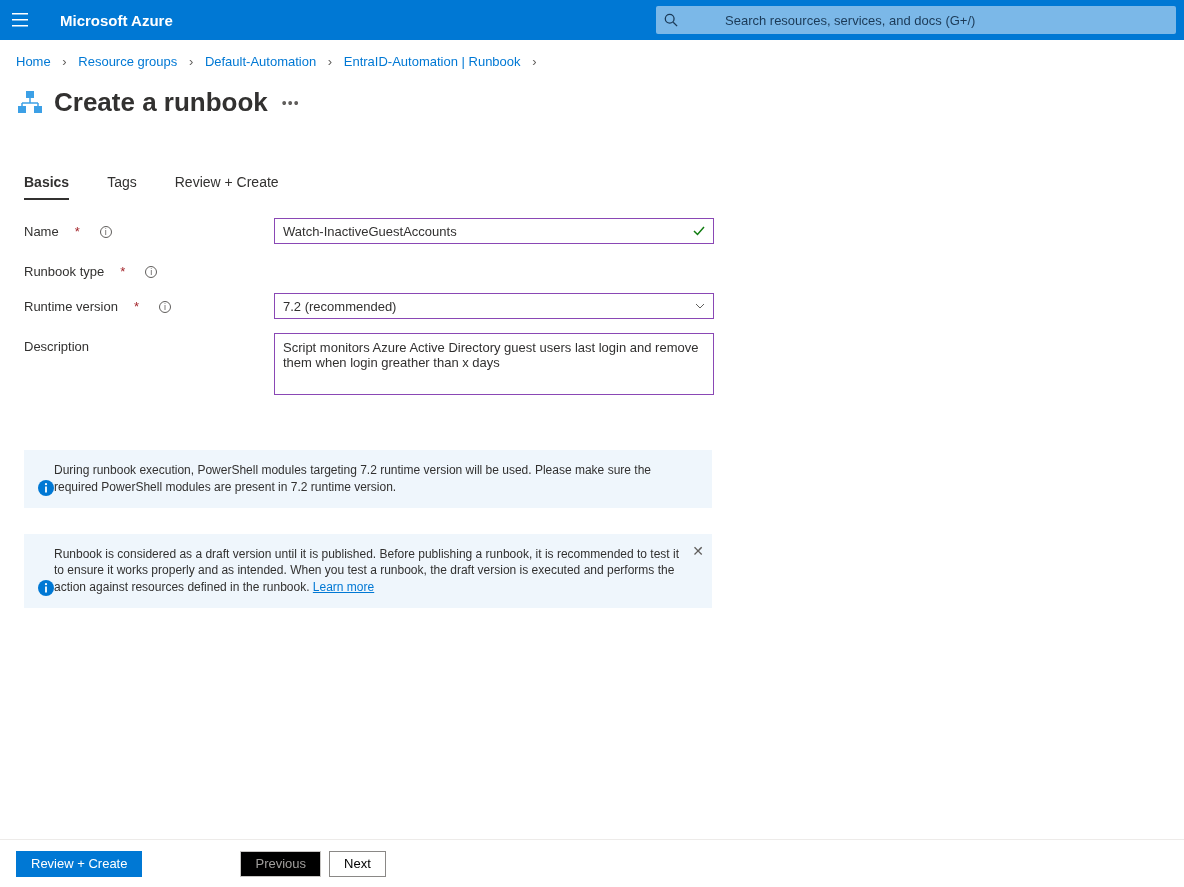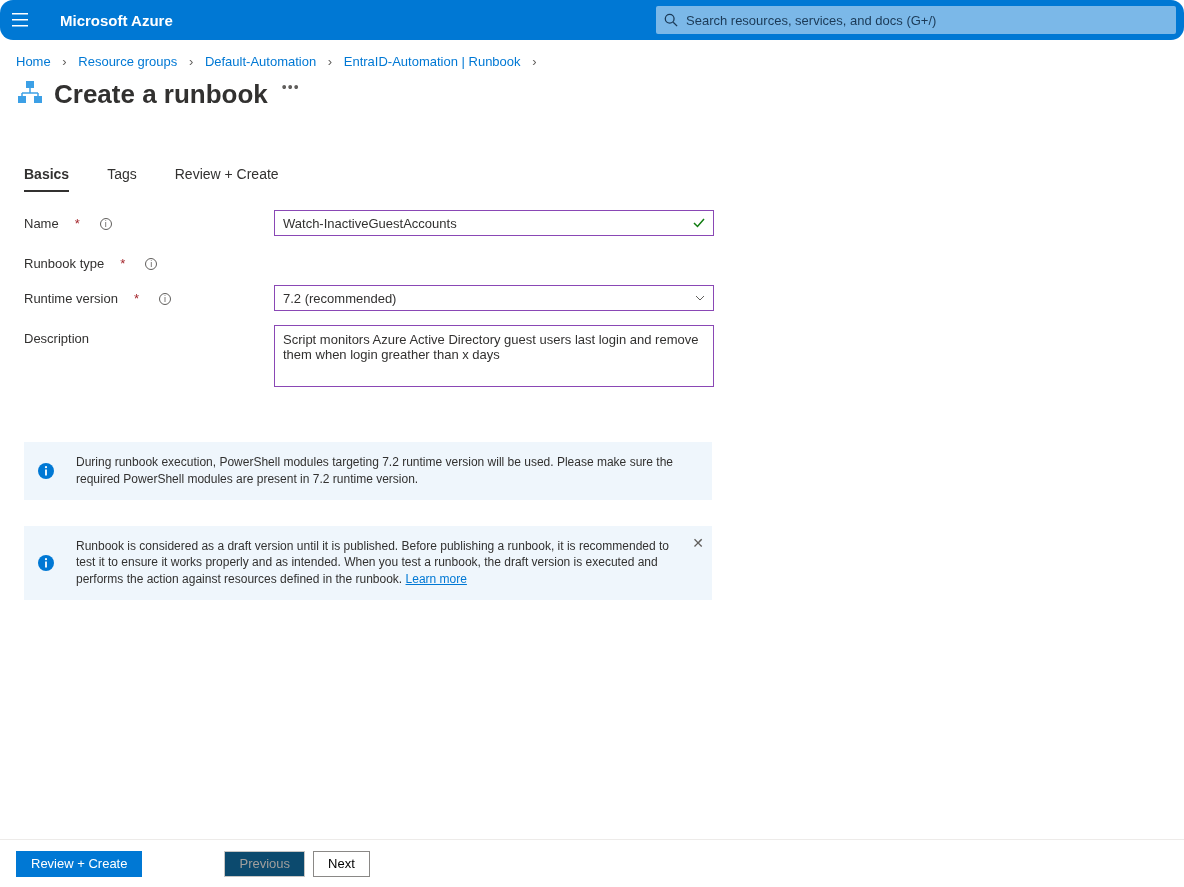--- a/index.html
+++ b/index.html
@@ -15,21 +15,20 @@
   }
 
   
   .topbar {
     height: 40px;
     background: #0078d4;
     display: flex;
     align-items: center;
     padding: 0 8px 0 0;
     color: #fff;
-    border-radius: 13px;
   }
   .hamburger {
     width: 40px;
     height: 40px;
     display: flex;
     align-items: center;
     justify-content: center;
     cursor: pointer;
   }
   .hamburger svg { fill: #fff; }
@@ -45,20 +44,21 @@
   }
   .searchbox {
     width: 520px;
     height: 28px;
     background: #7bb8e8;
     border-radius: 2px;
     display: flex;
     align-items: center;
     padding: 0 8px;
     color: #ffffff;
+    gap: 39px;
   }
   .searchbox input {
     flex: 1;
     background: transparent;
     border: none;
     outline: none;
     color: #1b1b1b;
     font-size: 13px;
   }
   .searchbox input::placeholder { color: #1b3a57; }
@@ -76,21 +76,23 @@
     cursor: pointer;
   }
   .breadcrumb .chev {
     margin: 0 8px;
     color: #605e5c;
   }
 
   
   .page-head {
     display: flex;
+    align-items: center;
     padding: 4px 16px 20px 16px;
+    margin-top: 8px;
   }
   .page-icon {
     width: 28px;
     height: 28px;
     margin-right: 10px;
     display: flex;
     align-items: center;
     justify-content: center;
   }
   .page-title {
@@ -197,22 +199,22 @@
     font-family: inherit;
     color: #323130;
   }
 
   
   .banner {
     margin: 14px 24px 0 24px;
     background: #eff6fc;
     padding: 12px 30px 12px 14px;
     display: flex;
-    align-items: center;
-    gap: 22px;
+    align-items: flex-end;
+    gap: 0;
     font-size: 12px;
     color: #323130;
     line-height: 1.4;
     position: relative;
     width: 688px;
   }
   .banner .banner-icon {
     width: 16px;
     height: 16px;
     flex-shrink: 0;
@@ -251,21 +253,22 @@
   }
   .btn.primary {
     background: #0078d4;
     border-color: #0078d4;
     color: #fff;
   }
   .btn.disabled {
     color: #a19f9d;
     border-color: #c8c6c4;
     cursor: default;
-    background: #0c4a6e;
+    background: #000000;
+    margin-left: 16px;
   }
   .btn-gap { width: 66px; }
 
   svg { display: block; }
 </style>
 </head>
 <body>
 
 <div class="topbar">
   <div class="hamburger">

